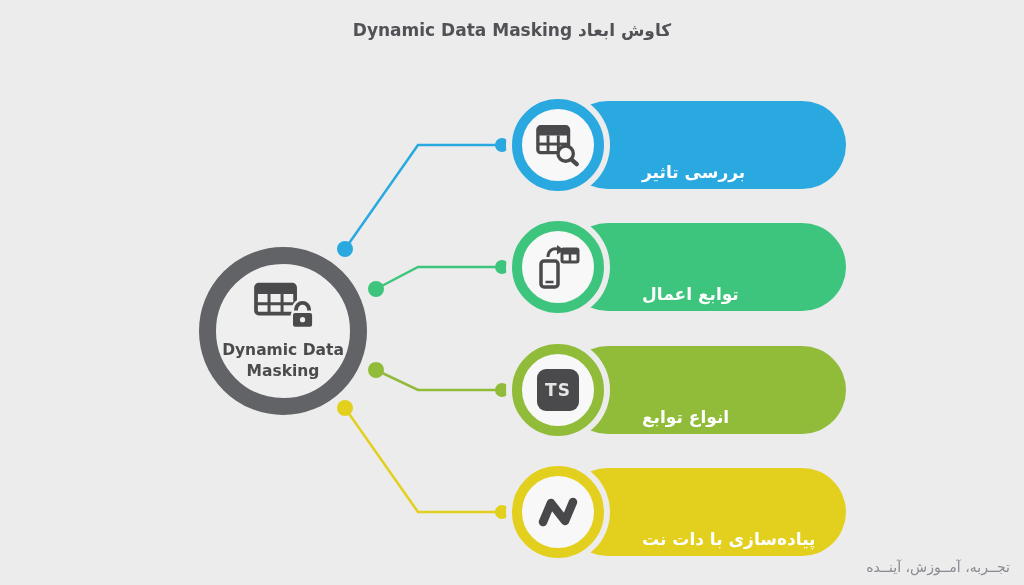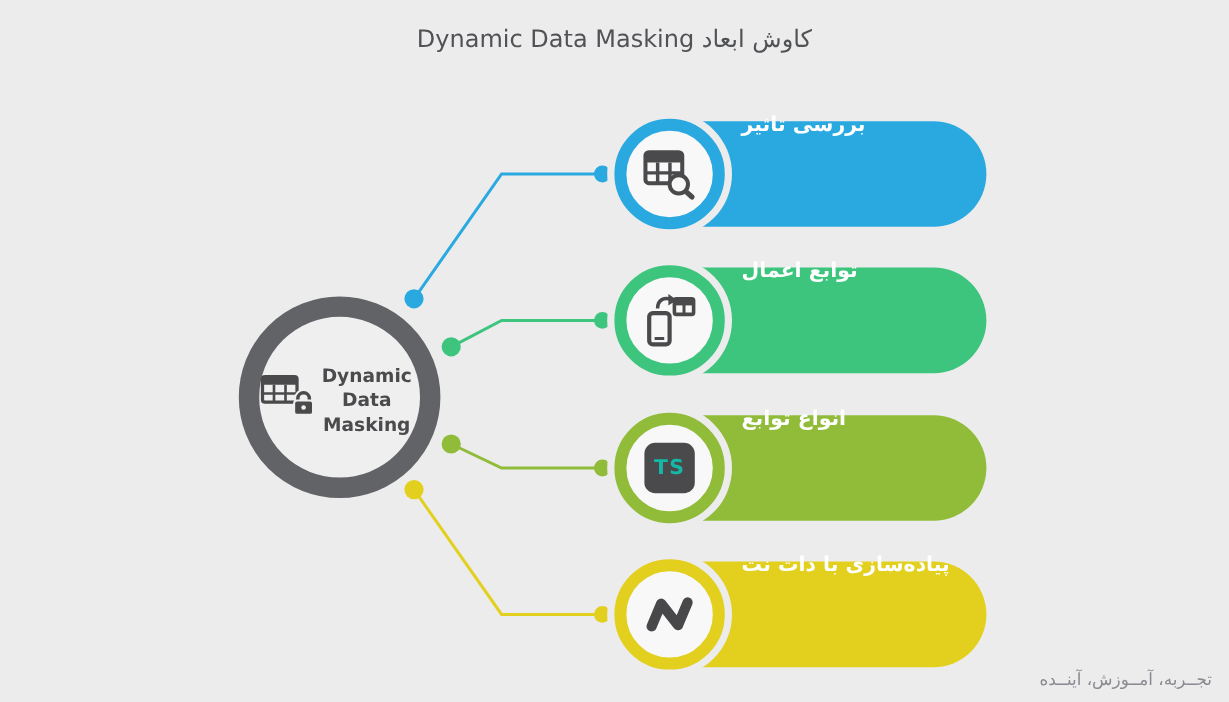--- a/index.html
+++ b/index.html
@@ -9,47 +9,47 @@
     font-family:"DejaVu Sans", sans-serif;
     overflow:hidden;
     position:relative;
   }
   .canvas{position:absolute;inset:0;width:1024px;height:585px;}
 
   
   .title{
     position:absolute;top:20px;left:0;width:100%;
     margin:0;text-align:center;
-    font-size:20px;font-weight:400;color:#515256;
+    font-size:17px;font-weight:700;color:#515256;
   }
 
   
   .connectors{position:absolute;left:0;top:0;width:1024px;height:585px;}
   .connectors polyline{fill:none;stroke:currentColor;stroke-width:2.5;}
   .connectors circle{fill:currentColor;}
 
   
   .center{
     position:absolute;left:199px;top:247px;
     width:168px;height:168px;box-sizing:border-box;
     border:17px solid #616366;border-radius:50%;
     background:#EFEFEF;
-    display:flex;flex-direction:row;align-items:center;justify-content:center;
+    display:flex;flex-direction:column;align-items:center;justify-content:center;
   }
   .center-label{
     margin-top:5px;text-align:center;
     font-size:15.5px;font-weight:600;color:#4B4B4D;line-height:1.3;
   }
   .center-label span{display:block;}
 
   
   .pill{
-    position:absolute;left:540px;width:282px;height:88px;
+    position:absolute;left:564px;width:282px;height:88px;
     border-radius:44px;background:var(--c);
-    display:flex;align-items:flex-start;
+    display:flex;align-items:flex-end;
     padding-left:78px;box-sizing:border-box;
     z-index:2;
   }
   .pill-label{
     font-size:17px;font-weight:700;color:#ffffff;
     transform:translateY(-7px);
     white-space:nowrap;
   }
   .p0{top:101px}.p1{top:223px}.p2{top:346px}.p3{top:468px}
 
@@ -59,21 +59,21 @@
     border-radius:50%;background:#F8F8F8;
     border:10px solid var(--c);
     box-shadow:0 0 0 6px #ECECEC;
     display:flex;align-items:center;justify-content:center;
     z-index:3;
   }
   .b0{top:99px}.b1{top:221px}.b2{top:344px}.b3{top:466px}
 
   .ts-box{
     width:42px;height:42px;border-radius:9px;background:#4A4A4C;
-    color:#14b8a6;font-size:17px;font-weight:700;letter-spacing:1px;
+    color:#e5e5e5;font-size:17px;font-weight:700;letter-spacing:1px;
     display:flex;align-items:center;justify-content:center;
   }
 
   
   .logo{position:absolute;right:14px;bottom:10px;text-align:center;z-index:4;}
   .wordmark{font-size:29px;font-weight:700;line-height:1;letter-spacing:-0.5px;}
   .tagline{font-size:14px;color:#8A8A92;margin-top:0;letter-spacing:0.5px;}
 </style>
 </head>
 <body>

